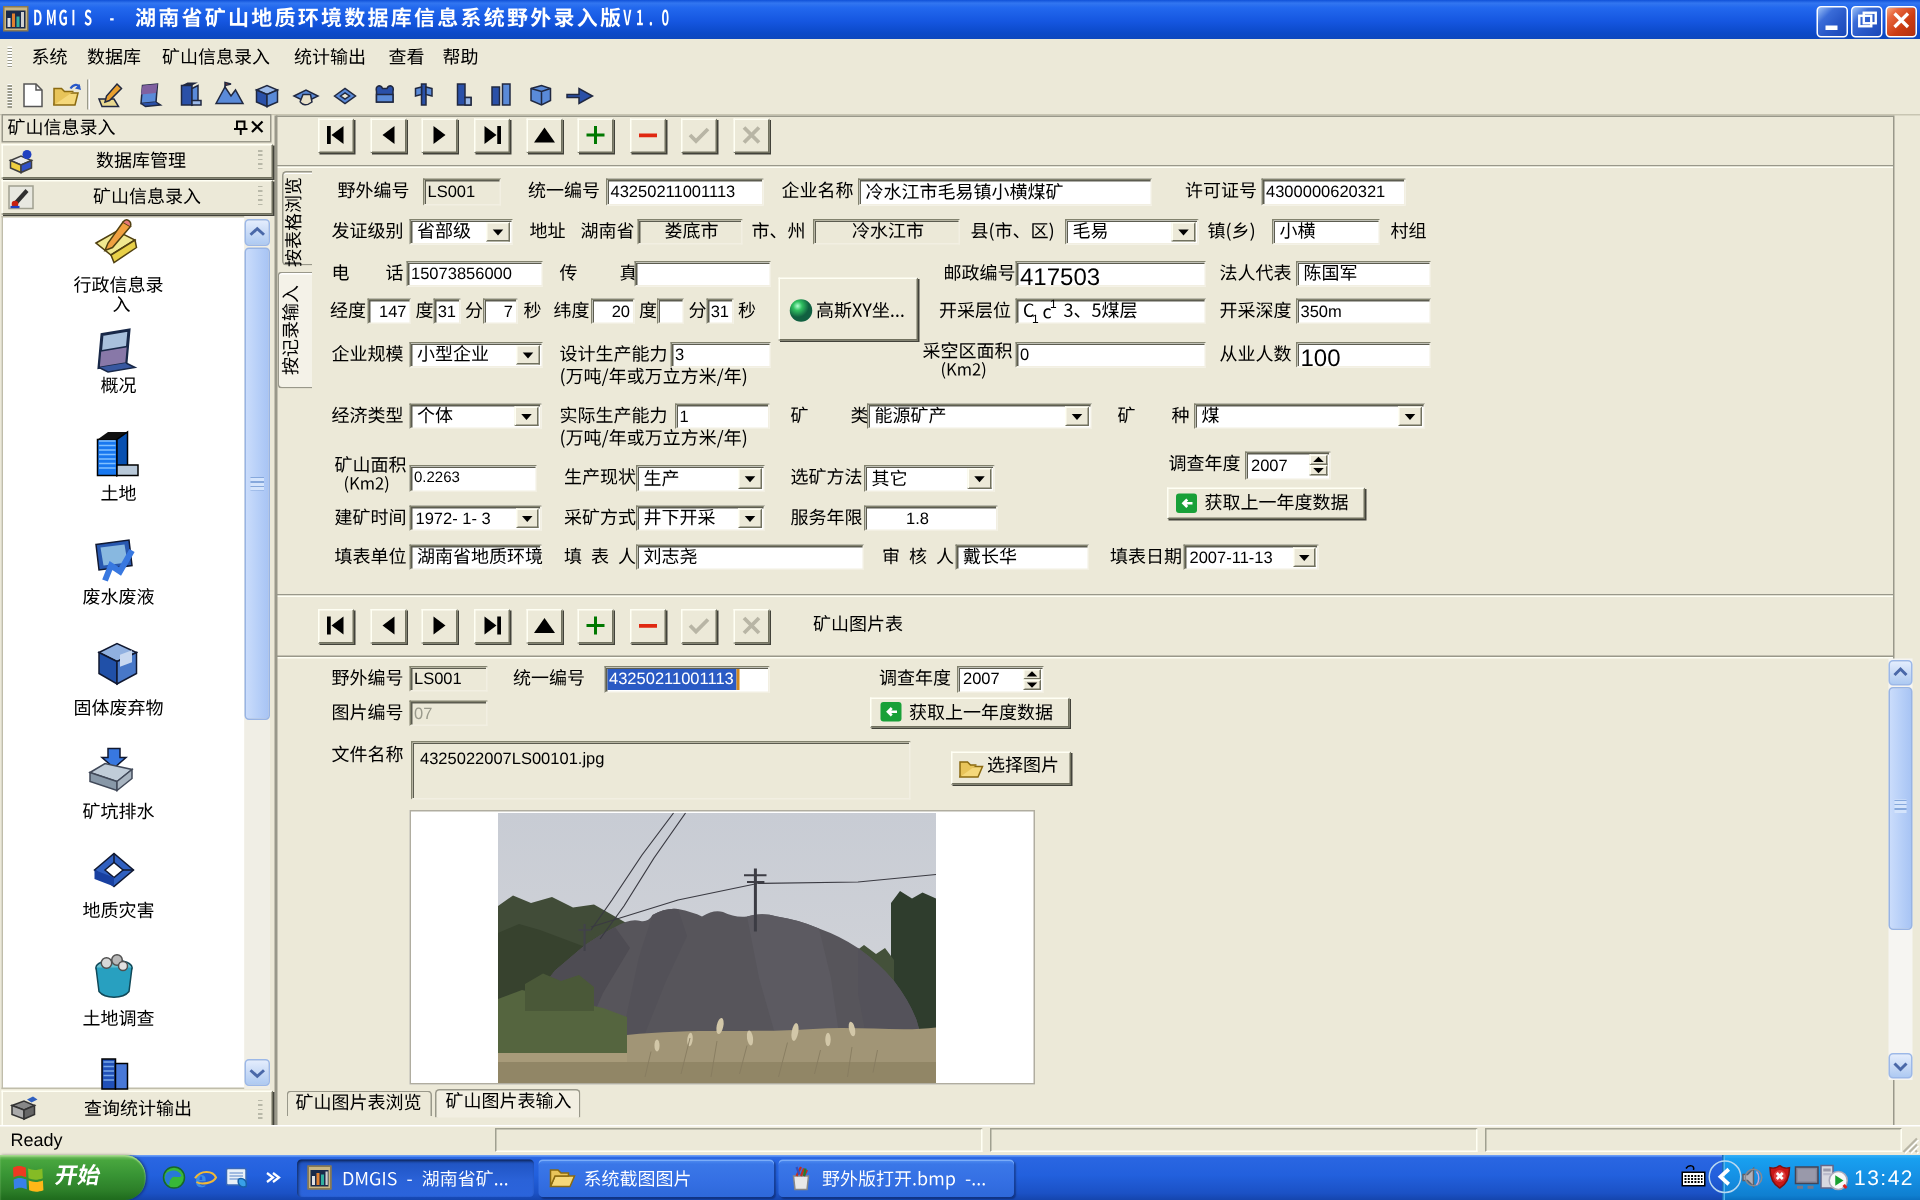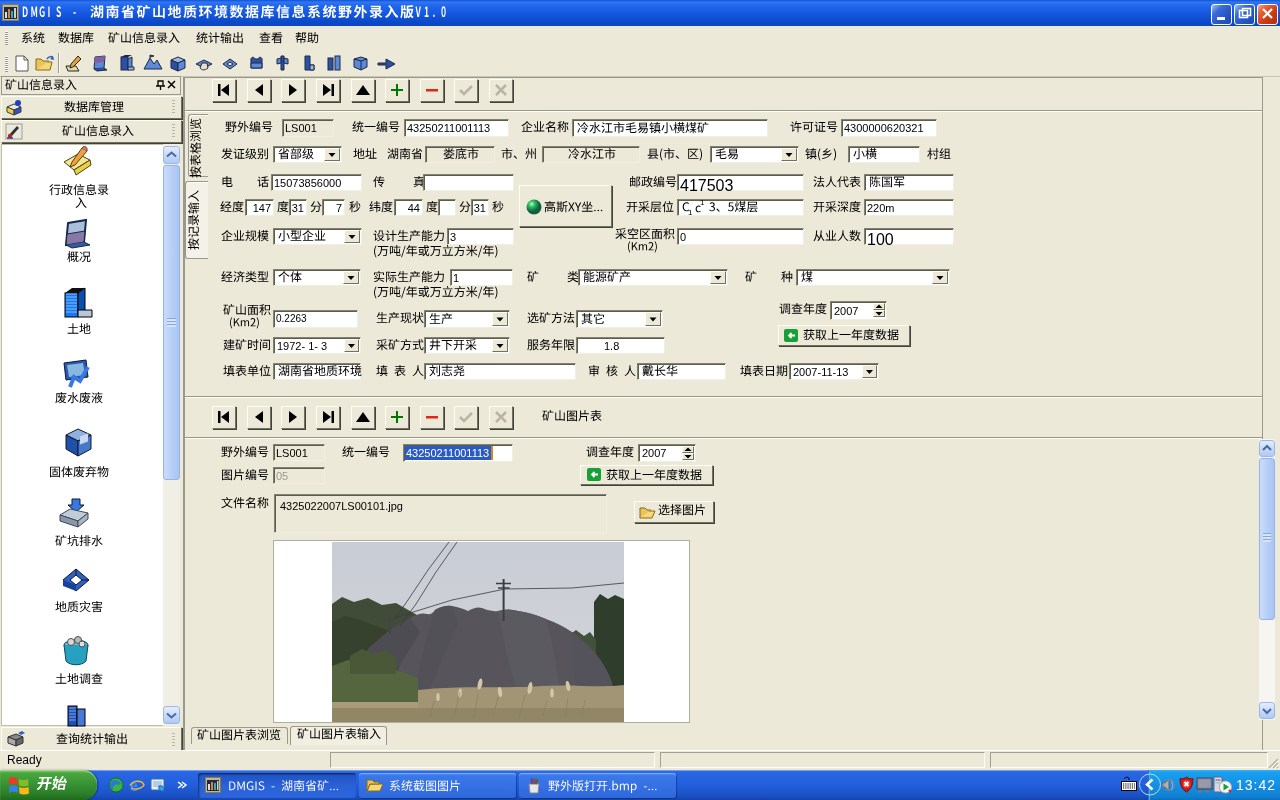--- a/index.html
+++ b/index.html
@@ -1001,21 +1001,21 @@
       <use href="#gcj"></use>
     </g>
   </svg>
 <svg class="t" style="left:368px;top:201px" width="28" height="15">
     <g fill="#000" transform="translate(1,10.2) scale(0.04800)">
       <use href="#gck"></use>
       <use href="#gch" x="250.0"></use>
     </g>
   </svg>
 <div class="f" style="left:394px;top:199px;width:29px;height:17px"></div>
-<span class="ftx" style="right:860px;top:202px;text-align:right;color:#000;font-size:11px">44</span>
+<span class="ftx" style="right:860px;top:202px;text-align:right;color:#000;font-size:11px">20</span>
 <svg class="t" style="left:425px;top:201px" width="16" height="15">
     <g fill="#000" transform="translate(1,10.2) scale(0.04800)">
       <use href="#gch"></use>
     </g>
   </svg>
 <div class="f" style="left:438px;top:199px;width:18px;height:17px"></div>
 <span class="ftx" style="right:794px;top:202px;text-align:left;color:#000;font-size:11px">39</span>
 <svg class="t" style="left:458px;top:201px" width="16" height="15">
     <g fill="#000" transform="translate(1,10.2) scale(0.04800)">
       <use href="#gci"></use>
@@ -1083,21 +1083,21 @@
   </svg>
 <svg class="t" style="left:812px;top:201px" width="52" height="15">
     <g fill="#000" transform="translate(1,10.2) scale(0.04800)">
       <use href="#gcr"></use>
       <use href="#gcs" x="250.0"></use>
       <use href="#gcz" x="500.0"></use>
       <use href="#gch" x="750.0"></use>
     </g>
   </svg>
 <div class="f" style="left:864px;top:199px;width:90px;height:17px"></div>
-<span class="ftx" style="left:867px;top:202px;color:#000;font-size:11px">220m</span>
+<span class="ftx" style="left:867px;top:202px;color:#000;font-size:11px">350m</span>
 <svg class="t" style="left:220px;top:230px" width="52" height="15">
     <g fill="#000" transform="translate(1,10.2) scale(0.04800)">
       <use href="#gbw"></use>
       <use href="#gbx" x="250.0"></use>
       <use href="#gcA" x="500.0"></use>
       <use href="#gcB" x="750.0"></use>
     </g>
   </svg>
 <div class="f" style="left:273px;top:228px;width:89px;height:17px"></div>
 <div class="cbtn" style="left:344px;top:230px;width:16px;height:13px"></div>
@@ -1505,21 +1505,21 @@
 <span class="ftx" style="left:642px;top:447px">2007</span>
 <svg class="t" style="left:220px;top:469px" width="52" height="15">
     <g fill="#000" transform="translate(1,10.2) scale(0.04800)">
       <use href="#gbj"></use>
       <use href="#gbk" x="250.0"></use>
       <use href="#gbt" x="500.0"></use>
       <use href="#gbu" x="750.0"></use>
     </g>
   </svg>
 <div class="fd" style="left:273px;top:467px;width:52px;height:17px"></div>
-<span class="ftx" style="left:276px;top:470px;color:#9a9a8c;font-size:11px">05</span>
+<span class="ftx" style="left:276px;top:470px;color:#9a9a8c;font-size:11px">07</span>
 <div class="rb" style="left:580px;top:465px;width:133px;height:20px"></div>
 <svg class="t" style="left:587px;top:468px" width="15" height="14">
     <rect x="0" y="0" width="14" height="13" rx="2" fill="#18a038"></rect>
     <path d="M11 6.5 L5 6.5 M7.5 4 L5 6.5 L7.5 9" stroke="#fff" stroke-width="1.8" fill="none"></path>
   </svg>
 <svg class="t" style="left:605px;top:469px" width="100" height="15">
     <g fill="#000" transform="translate(1,10.2) scale(0.04800)">
       <use href="#gdi"></use>
       <use href="#gdj" x="250.0"></use>
       <use href="#gdk" x="500.0"></use>

